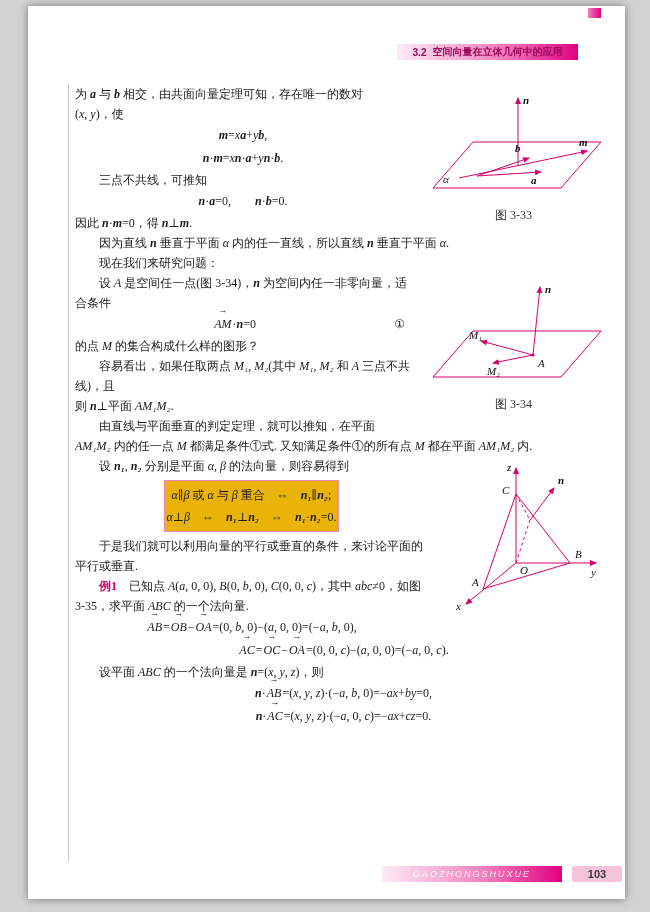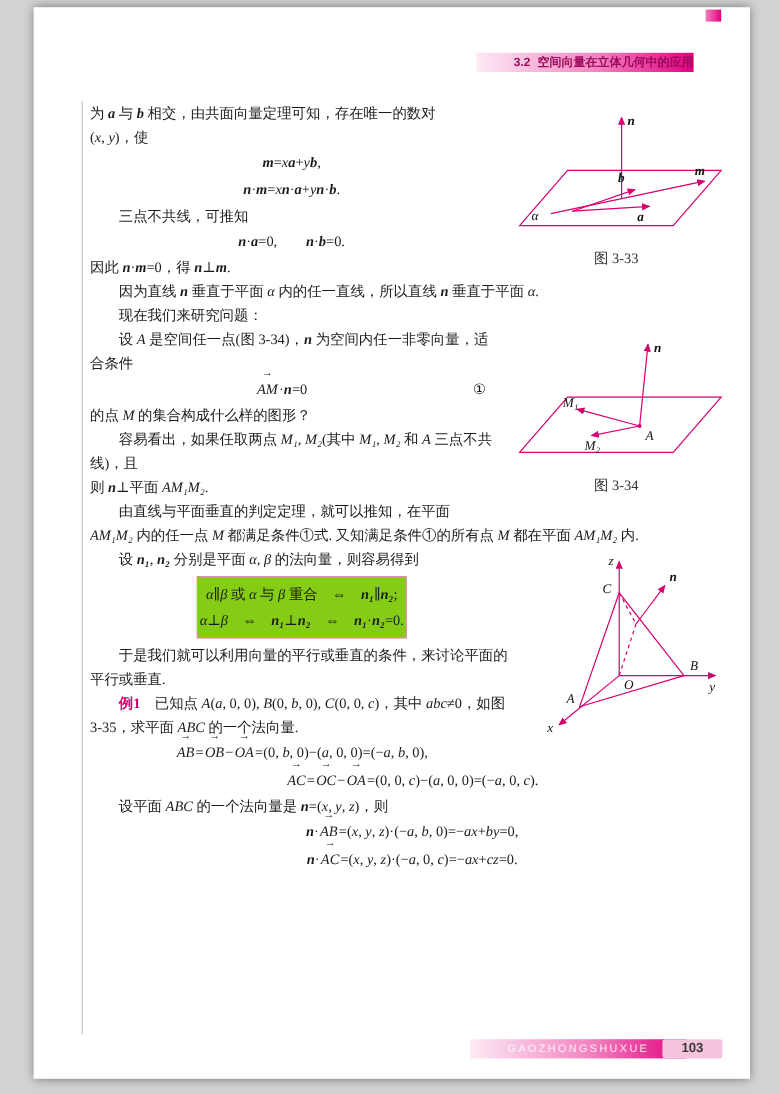--- a/index.html
+++ b/index.html
@@ -12,21 +12,21 @@
     position:absolute;left:28px;top:6px;width:597px;height:893px;
     background:#ffffff;box-shadow:0 0 8px rgba(0,0,0,.45);
   }
   .corner-sq{
     position:absolute;right:24px;top:2px;width:13px;height:10px;
     background:linear-gradient(90deg,#f17fbe,#e2007f);
   }
   .hdr-bar{
     position:absolute;left:369px;top:38px;width:181px;height:16px;
     background:linear-gradient(90deg,#fdeaf5 0%,#f285c1 55%,#e2007f 100%);
-    display:flex;align-items:center;justify-content:flex-end;gap:6px;
+    display:flex;align-items:center;justify-content:center;gap:6px;
     font-family:"Liberation Sans",sans-serif;font-size:10px;font-weight:bold;color:#9c0a5c;
   }
   .left-rule{position:absolute;left:40px;top:78px;width:1px;height:778px;background:#c9c9c9;}
   .content{
     position:absolute;left:47px;top:78px;width:537px;height:780px;overflow:hidden;
     font-size:12px;line-height:20px;color:#1b1b1b;
   }
   .content p{margin:0;}
   .ind{text-indent:2em;}
   .formula{text-align:center;margin:3px 0;line-height:23px;}
@@ -39,31 +39,31 @@
   .vec::after{
     content:"→";position:absolute;left:0;right:0;top:-0.78em;
     font-size:9px;line-height:9px;text-align:center;font-style:normal;color:#1b1b1b;
   }
   .eqtag{float:right;margin-right:6px;}
   .figblock{float:right;width:185px;margin:2px 6px 4px 10px;text-align:center;}
   .figblock.small{width:168px;}
   .figcap{font-size:12px;color:#333;margin-top:1px;}
   .boxwrap{text-align:center;margin:4px 0;}
   .fbox{
-    display:inline-block;border:1px solid #e987bd;background:#84cc16;
+    display:inline-block;border:1px solid #e987bd;background:#eab308;
     padding:3px 1px;line-height:22px;text-align:center;
   }
   .ftr-bar{
-    position:absolute;left:364px;top:860px;width:180px;height:16px;
+    position:absolute;left:354px;top:860px;width:180px;height:16px;
     background:linear-gradient(90deg,#fdeaf5 0%,#f285c1 55%,#e2007f 100%);
-    display:flex;align-items:center;justify-content:center;
+    display:flex;align-items:center;justify-content:center;font-style:italic;
   }
   .watermark{font-family:"Liberation Sans",sans-serif;font-size:9px;letter-spacing:2px;color:rgba(255,255,255,.85);}
   .pagenum{
-    position:absolute;left:524px;top:860px;width:50px;height:16px;border-radius:2px;
+    position:absolute;left:544px;top:860px;width:50px;height:16px;border-radius:2px;
     background:#f6c3dd;display:flex;align-items:center;justify-content:center;
     font-family:"Liberation Sans",sans-serif;font-size:11px;font-weight:bold;color:#3a3a3a;
   }
   svg .fig-line{stroke:#d6006e;stroke-width:1;fill:none;}
   svg .fig-dash{stroke:#d6006e;stroke-width:1;fill:none;stroke-dasharray:3 3;}
   svg .lbl{font-family:"Liberation Serif",serif;font-size:11px;font-style:italic;fill:#111;}
   svg .lblb{font-weight:bold;}
 </style>
 </head>
 <body>

